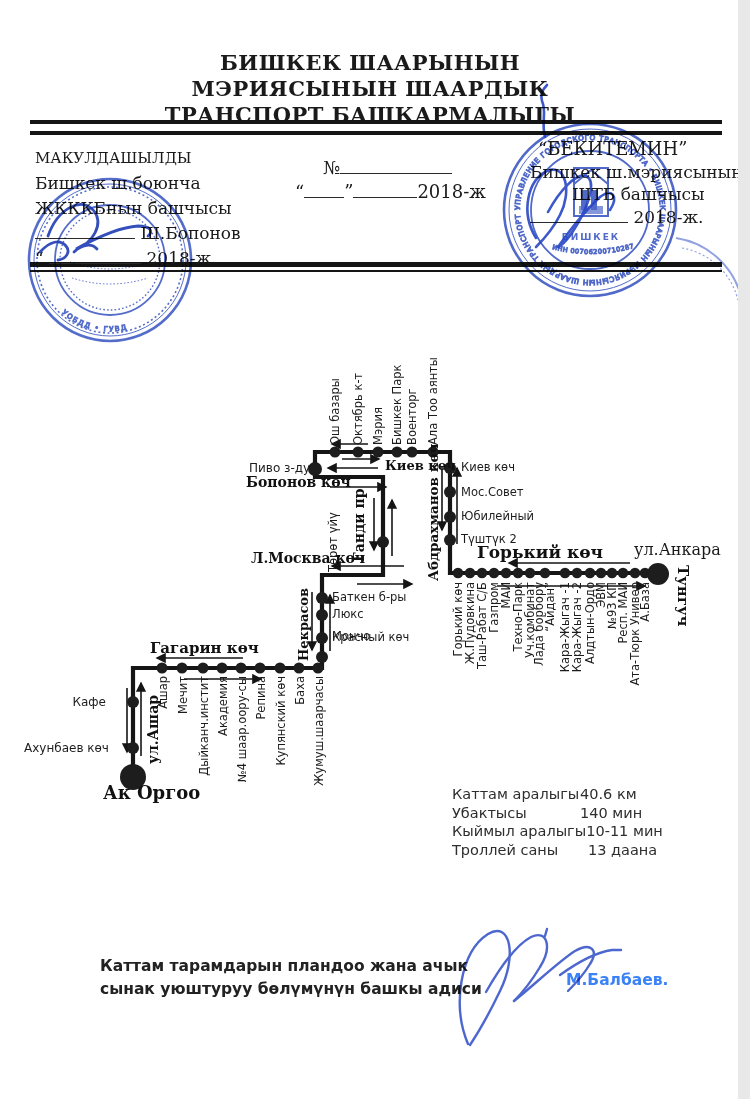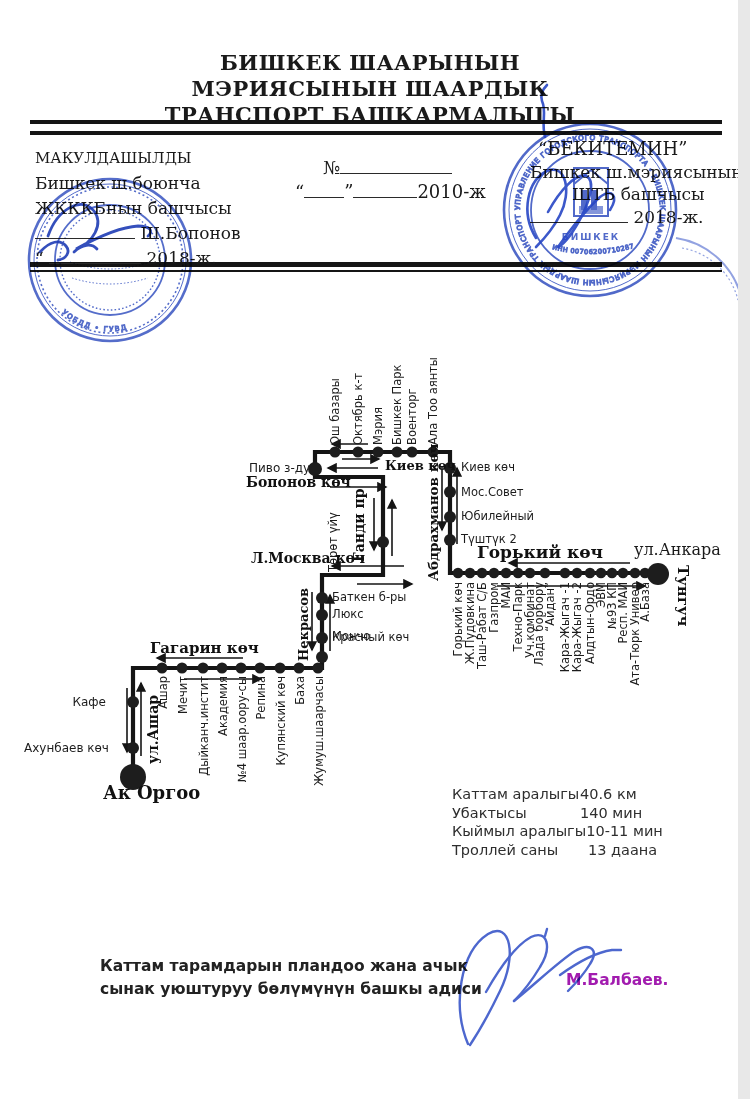--- a/index.html
+++ b/index.html
@@ -130,21 +130,21 @@
       <span>“</span>
       <span class="ul" style="width:92px;"></span>
       <span>2018-ж.</span>
     </div>
   </div>
 
   <div class="abs serif" style="left:323px;top:156px;font-size:18px;">
     <span>№</span><span class="ul" style="width:112px;"></span>
   </div>
   <div class="abs serif" style="left:295px;top:180px;font-size:18px;">
-    <span>“</span><span class="ul" style="width:40px;"></span><span>”</span><span class="ul" style="width:64px;"></span><span>2010-ж</span>
+    <span>“</span><span class="ul" style="width:40px;"></span><span>”</span><span class="ul" style="width:64px;"></span><span>2018-ж</span>
   </div>
 
   <div class="abs serif" style="left:530px;top:138px;font-size:17px;line-height:22.5px;">
     <div style="font-size:18px;margin-left:8px;">“БЕКИТЕМИН”</div>
     <div>Бишкек ш.мэриясынын</div>
     <div style="margin-left:42px;">ШТБ башчысы</div>
     <div>
       <span class="ul" style="width:98px;"></span>
       <span>2018-ж.</span>
     </div>
@@ -228,21 +228,21 @@
     </div>
     <div class="srow">
       <span class="slabel">Троллей саны</span><span style="padding-left:8px;">13 даана</span>
     </div>
   </div>
 
   <div class="abs sans b" style="left:100px;top:955px;font-size:15.5px;line-height:23px;color:#222;">
     <div>Каттам тарамдарын пландоо жана ачык</div>
     <div>сынак уюштуруу бөлүмүнүн башкы адиси</div>
   </div>
-  <div class="abs sans b" style="left:566px;top:972px;font-size:15.5px;color:#a21caf;">М.Балбаев.</div>
+  <div class="abs sans b" style="left:566px;top:972px;font-size:15.5px;color:#3b82f6;">М.Балбаев.</div>
 
   <svg class="layer stamp-layer" width="750" height="1099" viewBox="0 0 750 1099">
 
     <g stroke="#2b49bd" fill="none" opacity="0.8">
       <circle cx="110" cy="260" r="81" stroke-width="2.6"></circle>
       <circle cx="110" cy="260" r="76" stroke-width="1"></circle>
       <circle cx="110" cy="260" r="73" stroke-width="1.6" stroke-dasharray="2 2.6"></circle>
       <circle cx="110" cy="260" r="55" stroke-width="1.8"></circle>
       <circle cx="110" cy="260" r="50" stroke-width="1.4" stroke-dasharray="1.6 2.2"></circle>
       <path d="M70,262 q40,14 80,0" stroke-width="1" stroke-dasharray="1.5 2"></path>

